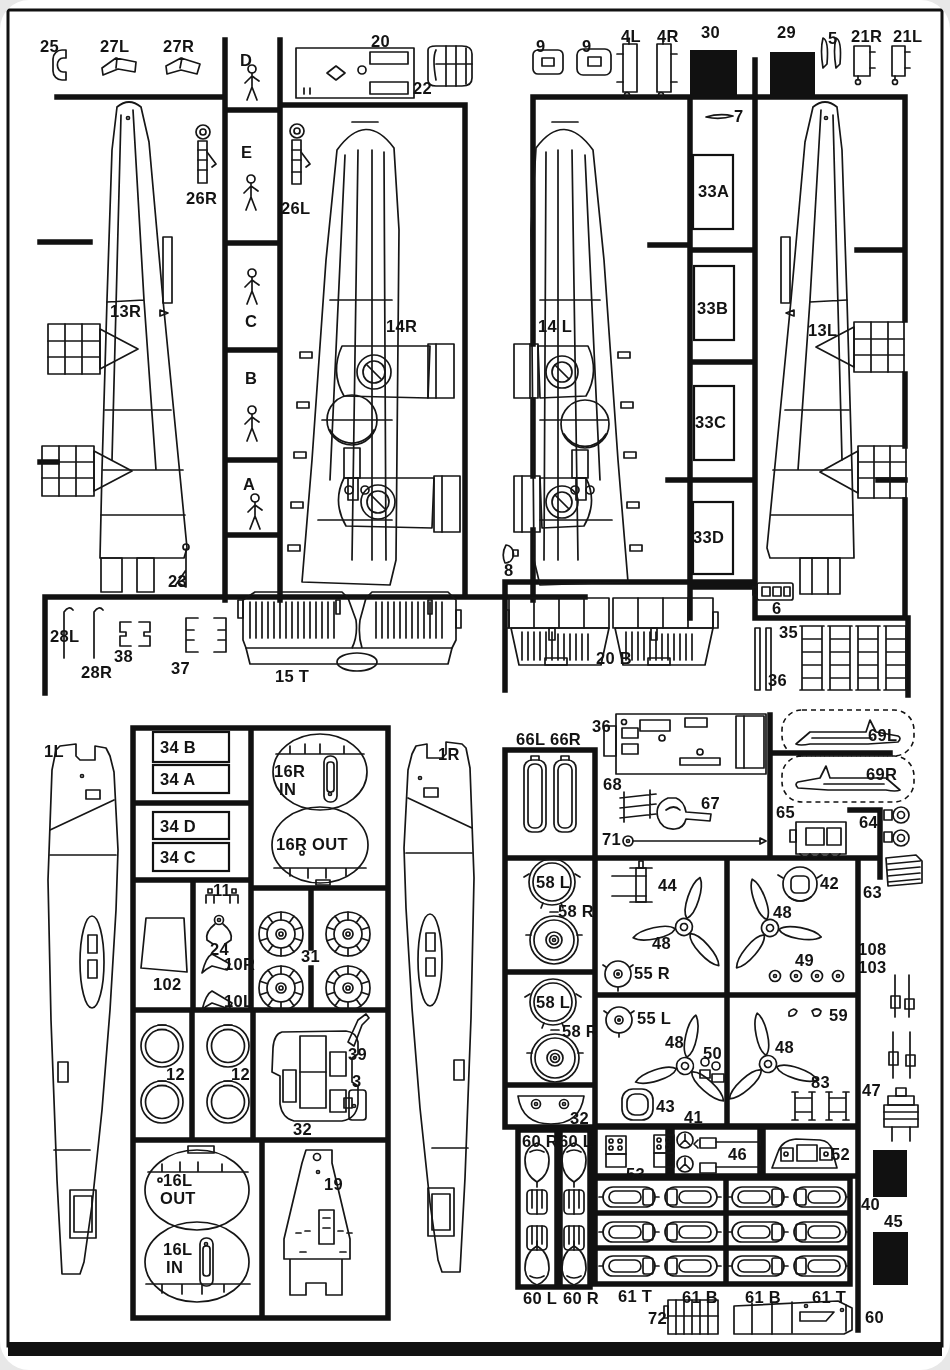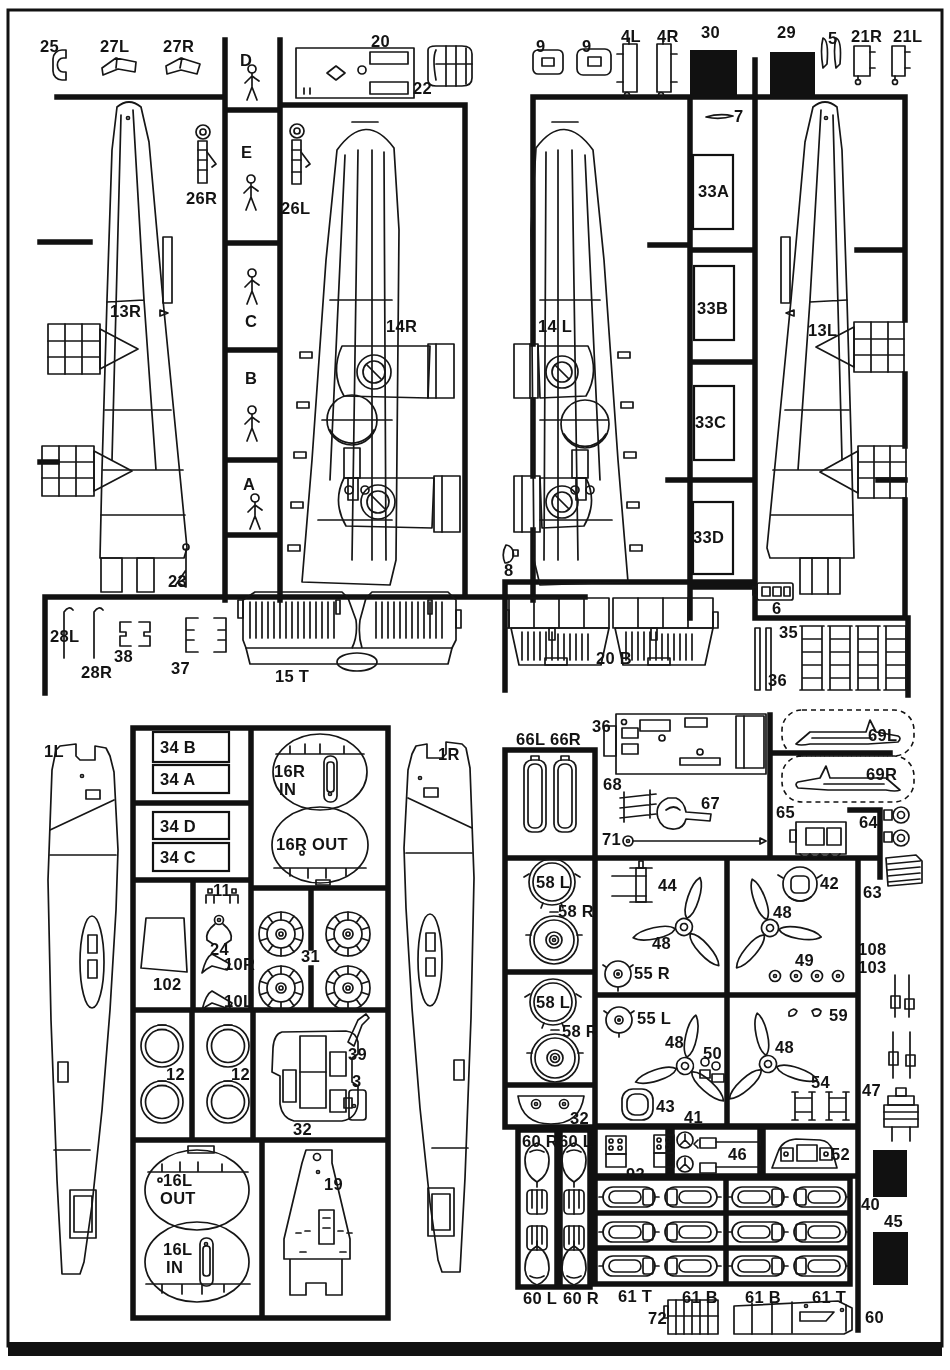--- a/index.html
+++ b/index.html
@@ -1,17 +1,17 @@
 <!DOCTYPE html>
 <html><head>
 <meta charset="utf-8">
 <style>
   html,body{margin:0;padding:0;background:#e8e8e8;}
   #page{position:relative;width:950px;height:1370px;background:#ffffff;overflow:hidden;
-        font-family:"Liberation Sans",sans-serif;}
+        font-family:"Liberation Sans",sans-serif;border-radius:29px;}
   #art{position:absolute;left:0;top:0;}
   .t{fill:none;stroke:#161616;stroke-width:1.7;stroke-linecap:round;stroke-linejoin:round;}
   .b{fill:none;stroke:#111;stroke-width:2.2;}
   .f{fill:none;stroke:#111;stroke-width:5.5;stroke-linecap:square;}
   .k{fill:#111;stroke:none;}
   .d{fill:none;stroke:#111;stroke-width:1.6;stroke-dasharray:5 4;}
   .lb{position:absolute;font-weight:bold;font-size:16.5px;color:#131313;letter-spacing:.3px;white-space:pre;line-height:1;}
 </style>
 </head>
 <body>
@@ -749,26 +749,26 @@
 <span class="lb" style="left:795px;top:952px">49</span>
 <span class="lb" style="left:863px;top:884px">63</span>
 <span class="lb" style="left:858px;top:941px">108</span>
 <span class="lb" style="left:858px;top:959px">103</span>
 <span class="lb" style="left:637px;top:1010px">55 L</span>
 <span class="lb" style="left:665px;top:1034px">48</span>
 <span class="lb" style="left:703px;top:1045px">50</span>
 <span class="lb" style="left:656px;top:1098px">43</span>
 <span class="lb" style="left:829px;top:1007px">59</span>
 <span class="lb" style="left:775px;top:1039px">48</span>
-<span class="lb" style="left:811px;top:1074px">54</span>
+<span class="lb" style="left:811px;top:1074px">83</span>
 <span class="lb" style="left:862px;top:1082px">47</span>
 <span class="lb" style="left:684px;top:1109px">41</span>
 <span class="lb" style="left:522px;top:1133px">60 R</span>
 <span class="lb" style="left:559px;top:1133px">60 L</span>
-<span class="lb" style="left:626px;top:1166px">92</span>
+<span class="lb" style="left:626px;top:1166px">53</span>
 <span class="lb" style="left:728px;top:1146px">46</span>
 <span class="lb" style="left:831px;top:1146px">52</span>
 <span class="lb" style="left:861px;top:1196px">40</span>
 <span class="lb" style="left:884px;top:1213px">45</span>
 <span class="lb" style="left:523px;top:1290px">60 L</span>
 <span class="lb" style="left:563px;top:1290px">60 R</span>
 <span class="lb" style="left:618px;top:1288px">61 T</span>
 <span class="lb" style="left:682px;top:1289px">61 B</span>
 <span class="lb" style="left:745px;top:1289px">61 B</span>
 <span class="lb" style="left:812px;top:1289px">61 T</span>

